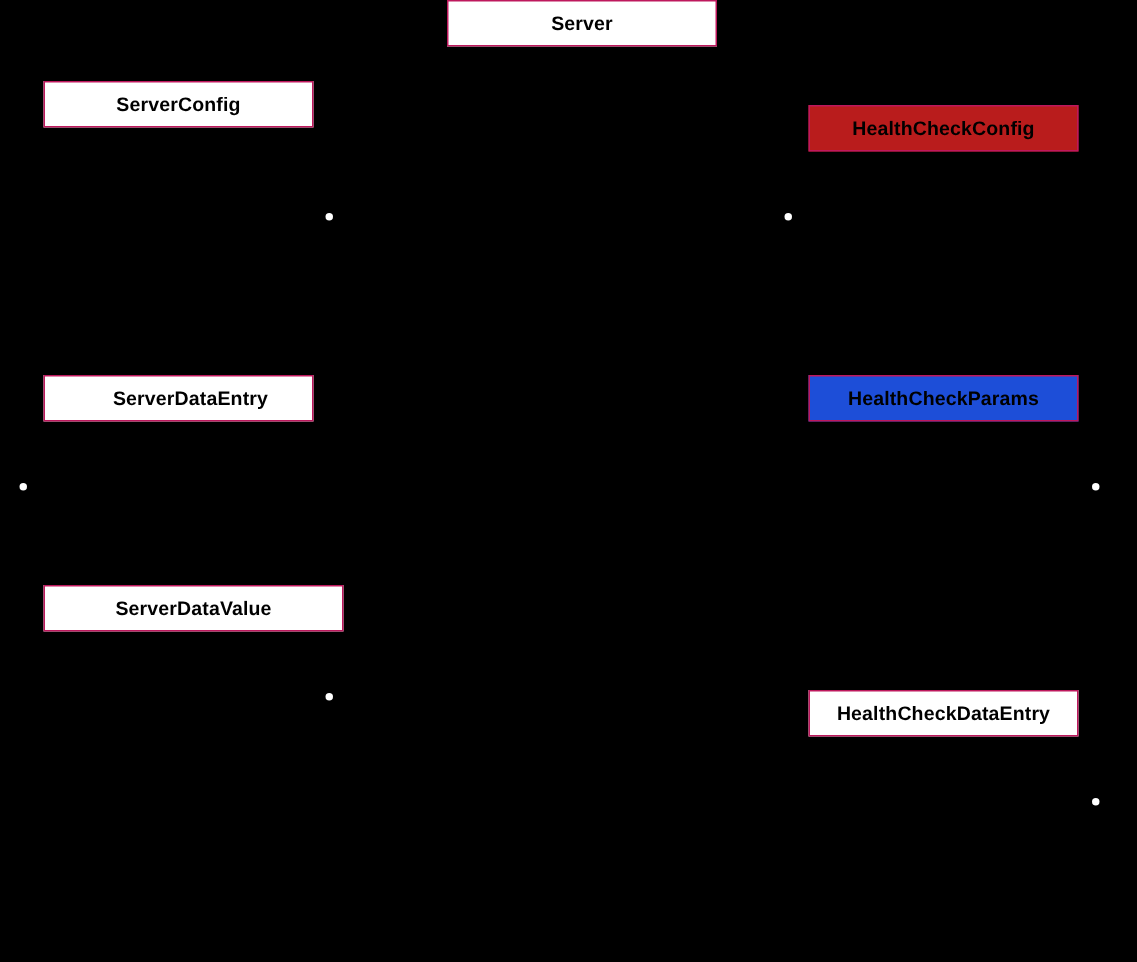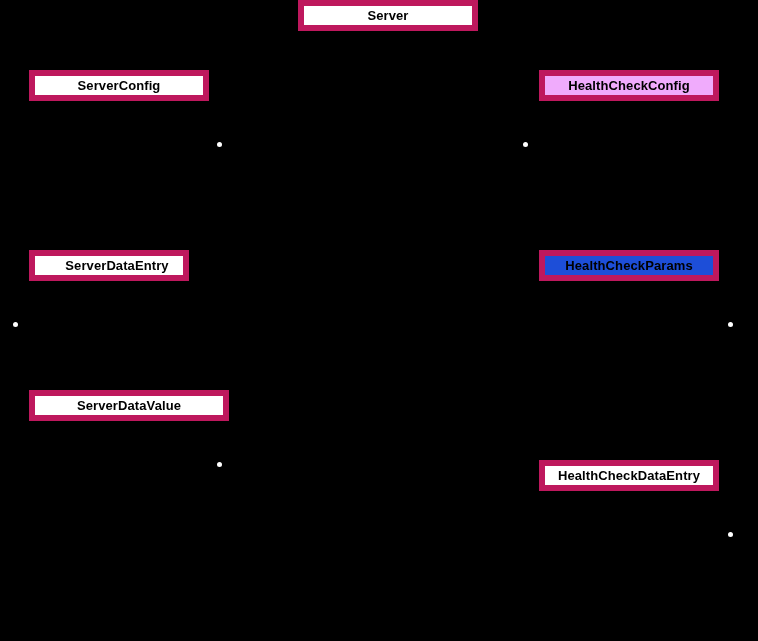--- a/index.html
+++ b/index.html
@@ -16,21 +16,21 @@
     width: 758px;
     height: 641px;
     background: #000000;
     overflow: hidden;
   }
   .class-node {
     position: absolute;
     box-sizing: border-box;
     background: #ffffff;
     color: #000000;
-    border: 6px solid #be185d;
+    border: 1px solid #be185d;
     display: flex;
     align-items: center;
     justify-content: center;
     font-size: 13px;
     font-weight: bold;
     letter-spacing: 0.1px;
     line-height: 1;
     white-space: nowrap;
     user-select: none;
   }
@@ -48,29 +48,29 @@
 </style>
 </head>
 <body>
 
 <div id="diagram-canvas" style="width: 758px; height: 641px; background: rgb(0, 0, 0);">
 
   <div class="class-node" id="node-server" style="left: 298px; top: 0px; width: 180px; height: 31px; background: rgb(255, 255, 255); color: rgb(0, 0, 0);">
     <span class="node-label">Server</span>
   </div>
 
-  <div class="class-node" id="node-server-config" style="left: 29px; top: 70px; width: 180px; height: 31px; background: rgb(255, 255, 255); color: rgb(0, 0, 0);">
+  <div class="class-node" id="node-server-config" style="left: 29px; top: 54px; width: 180px; height: 31px; background: rgb(255, 255, 255); color: rgb(0, 0, 0);">
     <span class="node-label">ServerConfig</span>
   </div>
 
-  <div class="class-node" id="node-health-check-config" style="left: 539px; top: 70px; width: 180px; height: 31px; background: #f0abfc; color: rgb(0, 0, 0);">
+  <div class="class-node" id="node-health-check-config" style="left: 539px; top: 70px; width: 180px; height: 31px; background: #b91c1c; color: rgb(0, 0, 0);">
     <span class="node-label">HealthCheckConfig</span>
   </div>
 
-  <div class="class-node" id="node-server-data-entry" style="left: 29px; top: 250px; width: 160px; height: 31px; background: rgb(255, 255, 255); color: rgb(0, 0, 0); padding-left: 16px;">
+  <div class="class-node" id="node-server-data-entry" style="left: 29px; top: 250px; width: 180px; height: 31px; background: rgb(255, 255, 255); color: rgb(0, 0, 0); padding-left: 16px;">
     <span class="node-label">ServerDataEntry</span>
   </div>
 
   <div class="class-node" id="node-health-check-params" style="left: 539px; top: 250px; width: 180px; height: 31px; background: #1d4ed8; color: rgb(0, 0, 0);">
     <span class="node-label">HealthCheckParams</span>
   </div>
 
   <div class="class-node" id="node-server-data-value" style="left: 29px; top: 390px; width: 200px; height: 31px; background: rgb(255, 255, 255); color: rgb(0, 0, 0);">
     <span class="node-label">ServerDataValue</span>
   </div>

